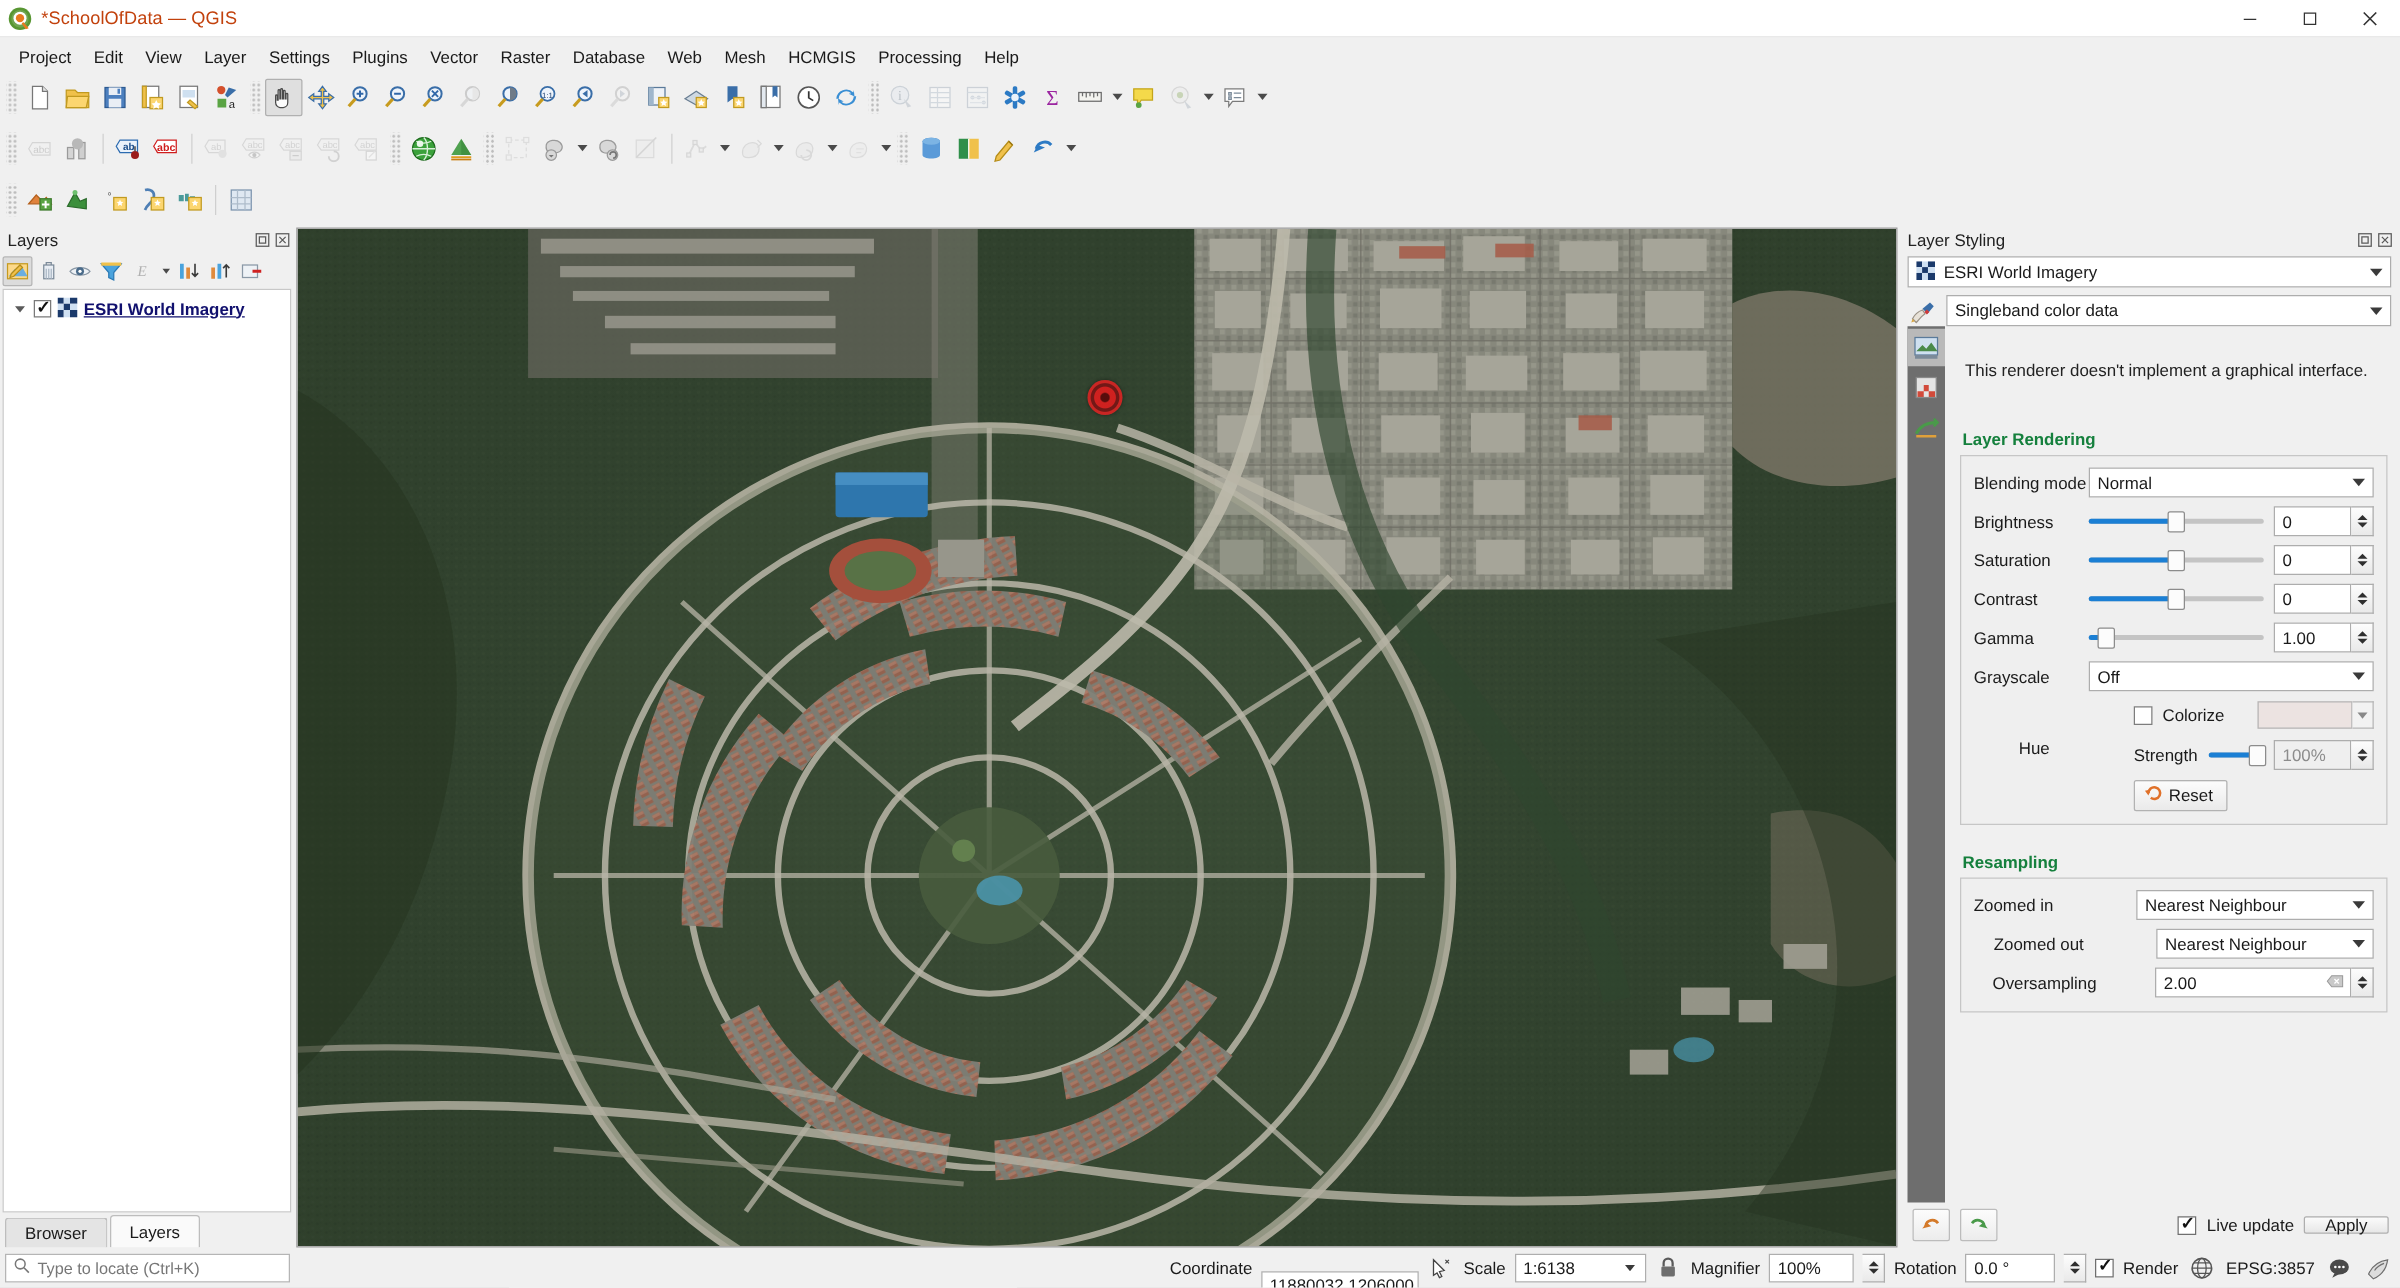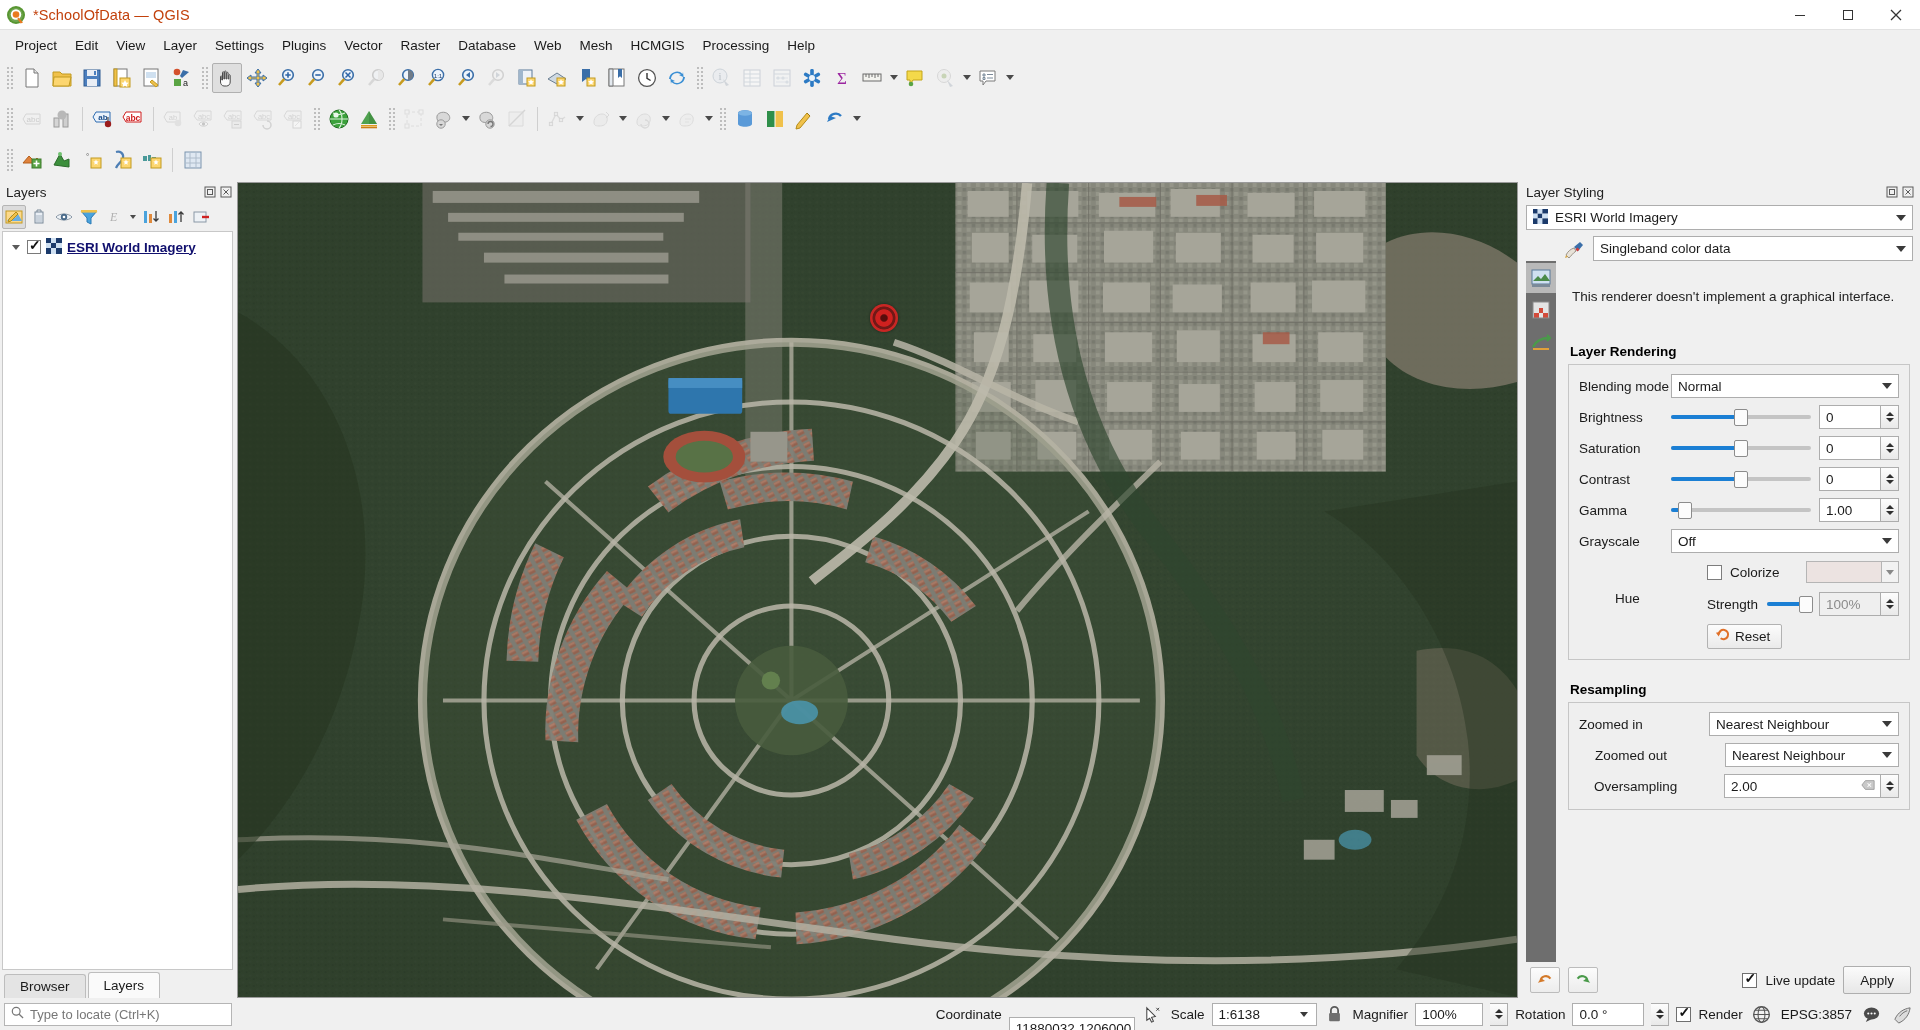--- a/index.html
+++ b/index.html
@@ -80,21 +80,21 @@
   .srow-combo { display: flex; align-items: center; padding: 2px 7px 0 8px; gap: 7px; }
   .bigcombo { flex: 1; height: 25px; background: #fff; border: 1px solid #adadad; display: flex; align-items: center; padding-left: 6px; font-size: 13.5px; gap: 7px; }
   .bigcombo .arw { margin-left: auto; width: 22px; display:flex; align-items:center; justify-content:center; }
   .bigcombo .arw::after { content:""; border-left:5px solid transparent; border-right:5px solid transparent; border-top:6px solid #3a3a3a; }
   .sbodyrow { flex: 1 1 auto; display: flex; min-height: 0; padding-left: 8px; }
   .vtabs { width: 30px; flex: 0 0 30px; background: #6e6e6e; display: flex; flex-direction: column; align-items: center; padding-top: 2px; gap: 2px; }
   .vtab { width: 30px; height: 30px; display: flex; align-items: center; justify-content: center; }
   .vtab.on { background: #b9b9b9; }
   .scontent { flex: 1 1 auto; padding: 0 10px 0 12px; overflow: hidden; }
   .rnotice { font-size: 13.5px; color: #222; padding: 28px 0 0 4px; }
-  .grouptitle { font-size: 13.5px; font-weight: 700; color: #000000; margin: 40px 0 5px 2px; }
+  .grouptitle { font-size: 13.5px; font-weight: 700; color: #15803d; margin: 40px 0 5px 2px; }
   .groupbox { border: 1px solid #c6c6c6; background: #efefef; padding: 8px 10px 10px 10px; }
   .frow { display: flex; align-items: center; height: 26px; margin-bottom: 5px; }
   .flabel { width: 92px; flex: 0 0 92px; font-size: 13.5px; color: #1b1b1b; }
   .fcombo { flex: 1; height: 24px; background: #fff; border: 1px solid #adadad; display: flex; align-items: center; padding-left: 6px; font-size: 13.5px; }
   .fcombo .arw { margin-left: auto; width: 22px; display:flex; align-items:center; justify-content:center; }
   .fcombo .arw::after { content:""; border-left:5px solid transparent; border-right:5px solid transparent; border-top:6px solid #3a3a3a; }
   .slider { flex: 1 1 auto; height: 20px; position: relative; margin-right: 8px; }
   .slider .track { position: absolute; left: 0; right: 0; top: 8px; height: 4px; background: #c4c4c4; border-radius: 2px; }
   .slider .fill { position: absolute; left: 0; top: 8px; height: 4px; background: #1b7fd4; border-radius: 2px; }
   .slider .knob { position: absolute; top: 2px; width: 14px; height: 17px; background: #fcfcfc; border: 1px solid #8c8c8c; border-radius: 2px; transform: translateX(-50%); }
@@ -106,21 +106,21 @@
   .spin2 i.up { border-bottom: 4.5px solid #2f2f2f; margin-bottom: 2.5px; }
   .spin2 i.dn { border-top: 4.5px solid #2f2f2f; }
   .colorswatch { width: 76px; height: 22px; border: 1px solid #b5b5b5; background: #ece3e1; }
   .colorarw { width: 17px; height: 22px; border: 1px solid #b5b5b5; border-left: none; background: #f2f2f2; display:flex; align-items:center; justify-content:center; }
   .colorarw::after { content:""; border-left:4px solid transparent; border-right:4px solid transparent; border-top:5px solid #888; }
   .chkbox { width: 15px; height: 15px; border: 1px solid #7d7d7d; background: #fff; flex: 0 0 15px; }
   .btnsm { height: 25px; padding: 0 11px 0 7px; border: 1px solid #b2b2b2; background: linear-gradient(#fcfcfc,#eaeaea);
      display: inline-flex; align-items: center; gap: 5px; font-size: 13.5px; border-radius: 2px; }
   .sfooter { height: 36px; display: flex; align-items: center; padding: 0 9px 0 12px; gap: 8px; }
   .fbtn { width: 30px; height: 26px; border: 1px solid #bcbcbc; background: linear-gradient(#fcfcfc,#ececec); display:flex; align-items:center; justify-content:center; border-radius:2px; }
-  .applybtn { height: 28px; padding: 0 16px; border: 1px solid #aeaeae; background: linear-gradient(#fbfbfb,#e7e7e7); display:flex; align-items:center; font-size:13.5px; border-radius:2px; }
+  .applybtn { height: 14px; padding: 0 16px; border: 1px solid #aeaeae; background: linear-gradient(#fbfbfb,#e7e7e7); display:flex; align-items:center; font-size:13.5px; border-radius:2px; }
 
   
   .statusbar { height: 32px; flex: 0 0 32px; display: flex; align-items: center; background: #f0f0f0; padding: 0 6px 0 4px; gap: 7px; }
   .locator { width: 228px; height: 23px; background: #fff; border: 1px solid #b5b5b5; display: flex; align-items: center; padding-left: 6px; gap: 6px; font-size: 13px; color: #777; }
   .sb-label { font-size: 13.5px; color: #1a1a1a; white-space: nowrap; }
   .sb-field { height: 23px; background: #fff; border: 1px solid #aeaeae; display: flex; align-items: center; padding: 0 6px; font-size: 13.5px; white-space: nowrap; }
   .sb-combo { height: 23px; background: #fff; border: 1px solid #aeaeae; display: flex; align-items: center; padding-left: 6px; font-size: 13.5px; }
   .sb-combo .arw { width: 24px; display:flex; align-items:center; justify-content:center; }
   .sb-combo .arw::after { content:""; border-left:4.5px solid transparent; border-right:4.5px solid transparent; border-top:5.5px solid #3a3a3a; }
   .sb-chk { width: 15px; height: 15px; border: 1px solid #6f6f6f; background: #fff; position: relative; }
@@ -932,21 +932,21 @@
               <rect x="0" y="10" width="5" height="6" fill="#1b3a6b"></rect>
                 <rect x="5" y="10" width="5" height="6" fill="#cfe0f2"></rect>
                 <rect x="10" y="10" width="6" height="6" fill="#1b3a6b"></rect>
             </svg>
           </span>
           <span>ESRI World Imagery</span>
           <span class="arw"></span>
         </div>
       </div>
 
-      <div class="srow-combo" style="padding-top:6px;margin-left:36px;">
+      <div class="srow-combo" style="padding-top:6px;">
         <span style="width:24px;display:flex;justify-content:center;">
           <svg width="22" height="22" viewBox="0 0 22 22">
               <path d="M3 17c2-4 5-6 8-7l2 3c-3 2-5 5-7 7z" fill="#e8e2d8" stroke="#9a9287"></path>
               <path d="M11 9l6-5 3 3-5 6z" fill="#3a6ea8"></path>
               <path d="M12.5 11.5l2-2 2 2-2 2z" fill="#cf3a3a"></path>
               <path d="M3 17l-1 3 3-1z" fill="#d8a94a"></path>
             </svg>
         </span>
         <div class="bigcombo">
           <span>Singleband color data</span>

